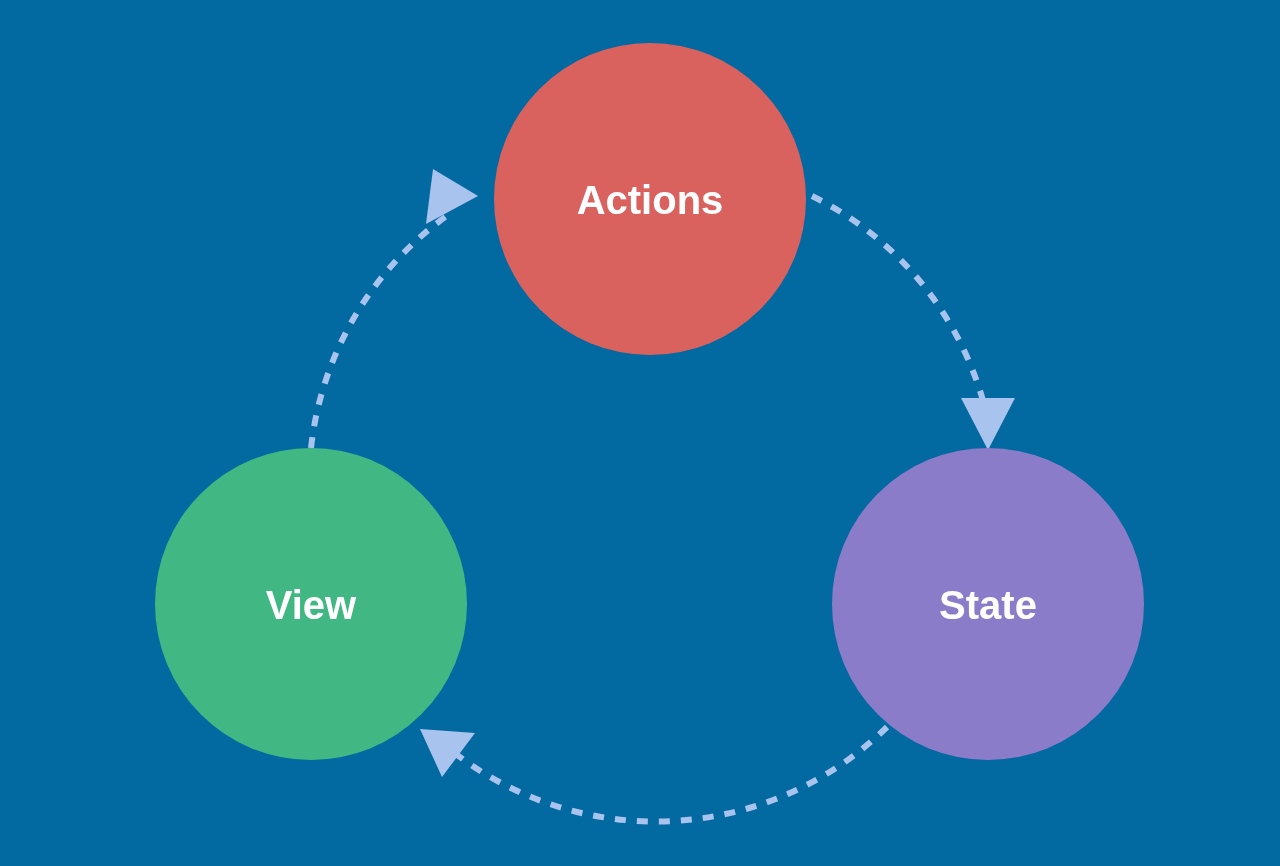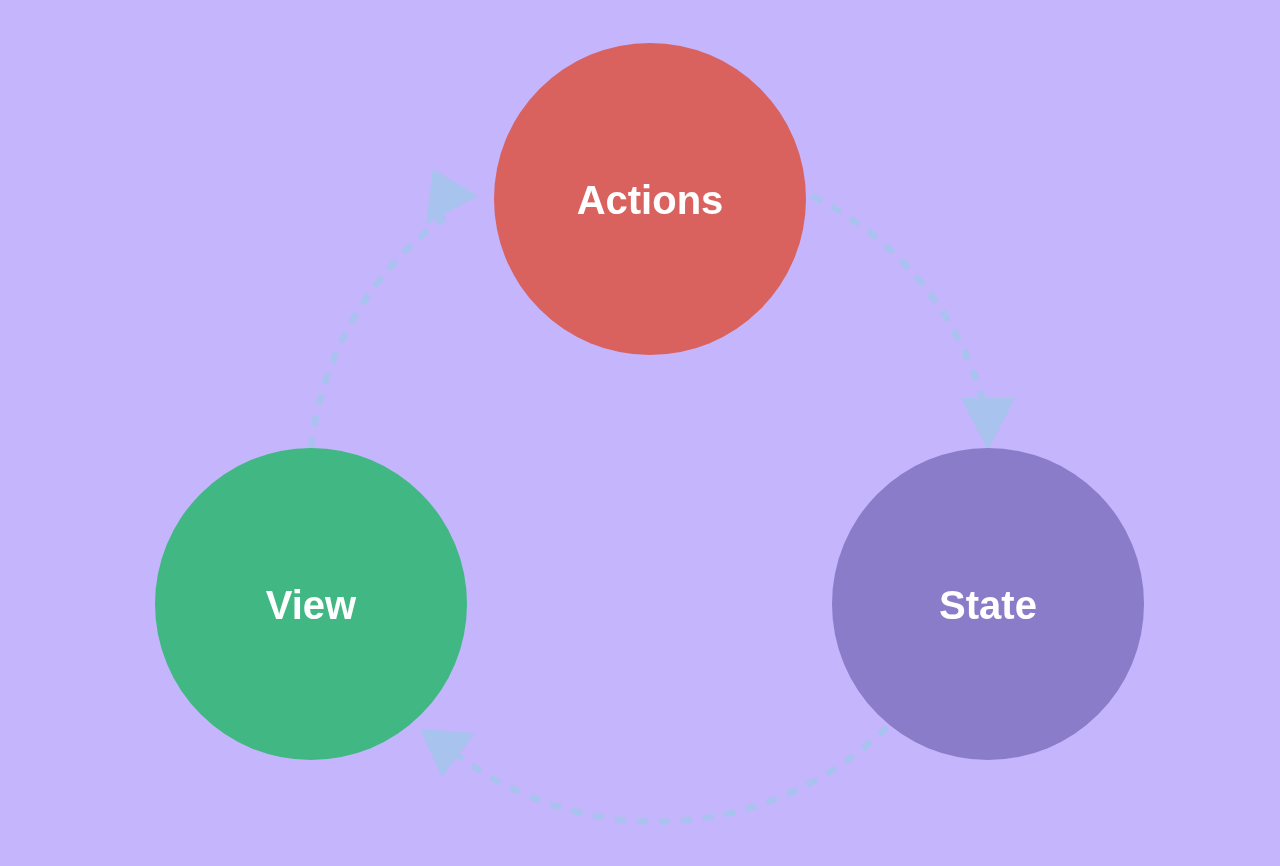--- a/index.html
+++ b/index.html
@@ -36,21 +36,21 @@
     dominant-baseline: central;
   }
   .flow-arc {
     fill: none;
     stroke-linecap: butt;
   }
 </style>
 </head>
 <body style="background: rgb(255, 255, 255);">
 
-<div id="diagram-root" style="background: #c4b5fd;">
+<div id="diagram-root" style="background: #0369a1;">
   <svg id="flow-svg" viewBox="0 0 1280 866" xmlns="http://www.w3.org/2000/svg">
 
     <g>
       <path class="flow-arc" d="M 812 196 A 330 330 0 0 1 988 420" stroke="#a8c3ee" stroke-width="6" stroke-dasharray="11 11"></path>
       <polygon points="988,450 961,398 1015,398" fill="#a8c3ee"></polygon>
     </g>
 
     <g>
       <path class="flow-arc" d="M 887 727 A 330 330 0 0 1 452 751" stroke="#a8c3ee" stroke-width="6" stroke-dasharray="11 11"></path>
       <polygon points="420,729 475,733 442,777" fill="#a8c3ee"></polygon>

